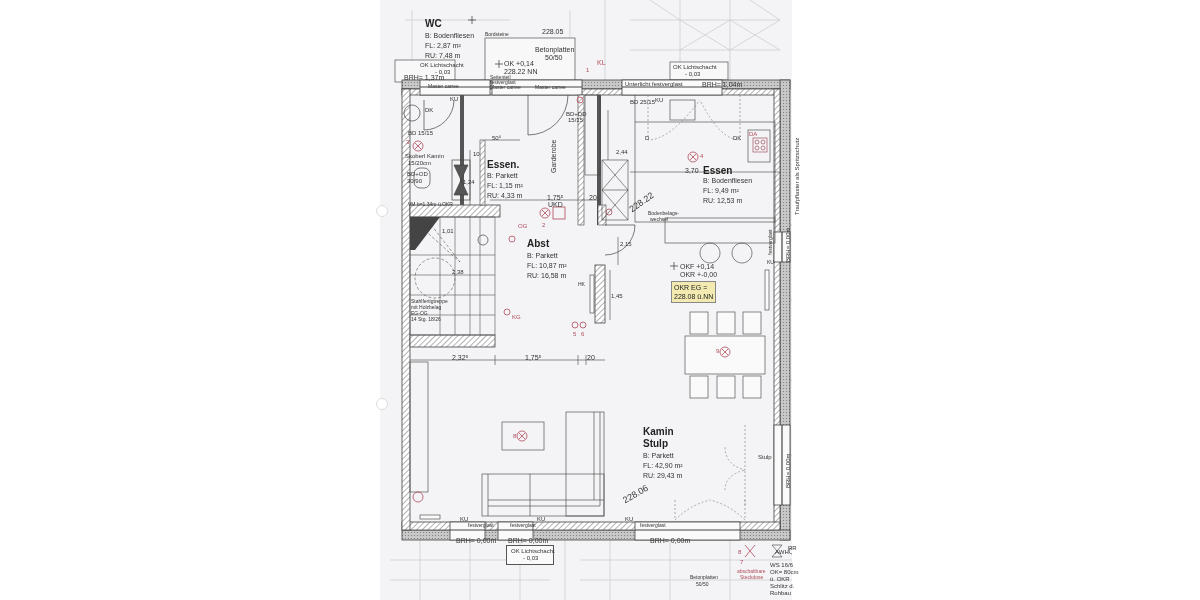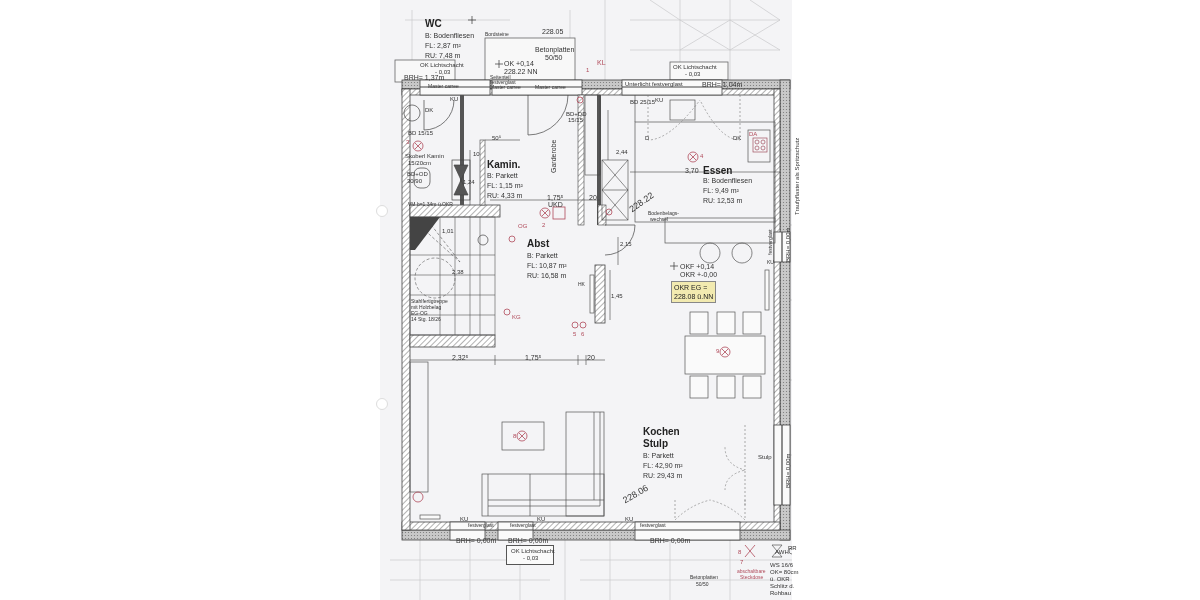--- a/index.html
+++ b/index.html
@@ -292,21 +292,21 @@
   <div class="t" style="left:250px;top:98px;font-size:6px;">BD 25/15</div>
   <div class="t" style="left:28px;top:129px;font-size:6px;">BD 15/15</div>
   <div class="t" style="left:186px;top:110px;font-size:6px;">BD+DD</div>
   <div class="t" style="left:188px;top:116px;font-size:6px;">15/15</div>
   <div class="t" style="left:25px;top:152px;font-size:6px;">Skoberl Kamin</div>
   <div class="t" style="left:28px;top:159px;font-size:6px;">15/20cm</div>
   <div class="t" style="left:27px;top:170px;font-size:6px;">BD+OD</div>
   <div class="t" style="left:27px;top:177px;font-size:6px;">30/90</div>
   <div class="t" style="left:28px;top:200px;font-size:5px;">VM b=1,34m ü.OKR</div>
 
-  <div class="tb" style="left:107px;top:159px;">Kamin.</div>
+  <div class="tb" style="left:107px;top:159px;">Essen.</div>
   <div class="t" style="left:107px;top:171px;">B: Parkett</div>
   <div class="t" style="left:107px;top:181px;">FL: 1,15 m²</div>
   <div class="t" style="left:107px;top:191px;">RU: 4,33 m</div>
 
   <div class="t" style="left:209px;top:128px;transform:rotate(-90deg);transform-origin:left top;font-size:7px;"><span style="position:relative;top:-40px;left:-45px;display:inline-block;">Garderobe</span></div>
   <div class="t" style="left:236px;top:148px;font-size:6px;">2,44</div>
   <div class="t" style="left:305px;top:166px;">3,70</div>
   <div class="t" style="left:167px;top:193px;">1,75⁵</div>
   <div class="t" style="left:168px;top:200px;">UKD</div>
   <div class="t" style="left:209px;top:193px;">20</div>
@@ -350,21 +350,21 @@
   <div class="okbox" style="left:291px;top:281px;">
     <div>OKR EG =</div>
     <div>228.08 ü.NN</div>
   </div>
   <div class="t" style="left:387px;top:258px;font-size:5px;">KU</div>
 
   <div class="t" style="left:72px;top:353px;">2,32⁵</div>
   <div class="t" style="left:145px;top:353px;">1,75⁵</div>
   <div class="t" style="left:207px;top:353px;">20</div>
 
-  <div class="tb" style="left:263px;top:426px;">Kochen</div>
+  <div class="tb" style="left:263px;top:426px;">Kamin</div>
   <div class="tb" style="left:263px;top:438px;">Stulp</div>
   <div class="t" style="left:263px;top:451px;">B: Parkett</div>
   <div class="t" style="left:263px;top:461px;">FL: 42,90 m²</div>
   <div class="t" style="left:263px;top:471px;">RU: 29,43 m</div>
   <div class="t" style="left:242px;top:490px;transform:rotate(-30deg);font-size:9px;">228.06</div>
   <div class="t" style="left:378px;top:453px;font-size:6px;">Stulp</div>
 
   <div class="t" style="left:413px;top:215px;transform:rotate(-90deg);transform-origin:left top;font-size:6px;">Traufpflaster als Spritzschutz</div>
   <div class="t" style="left:404px;top:262px;transform:rotate(-90deg);transform-origin:left top;font-size:6px;">BRH= 0,00m</div>
   <div class="t" style="left:404px;top:488px;transform:rotate(-90deg);transform-origin:left top;font-size:6px;">BRH= 0,00m</div>

